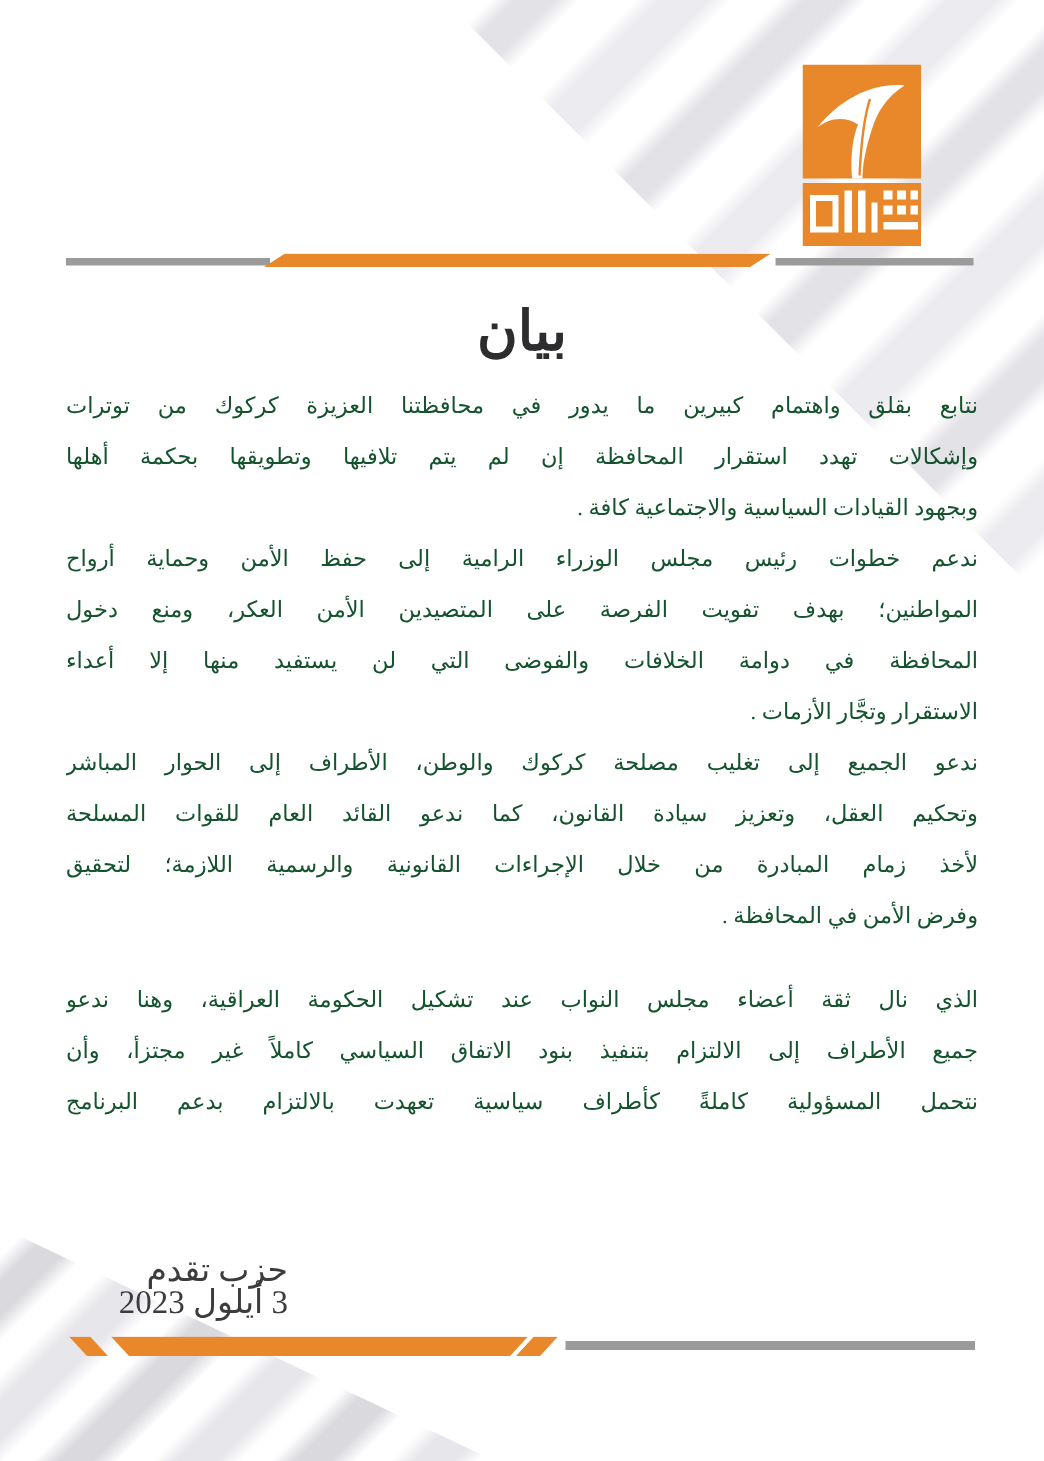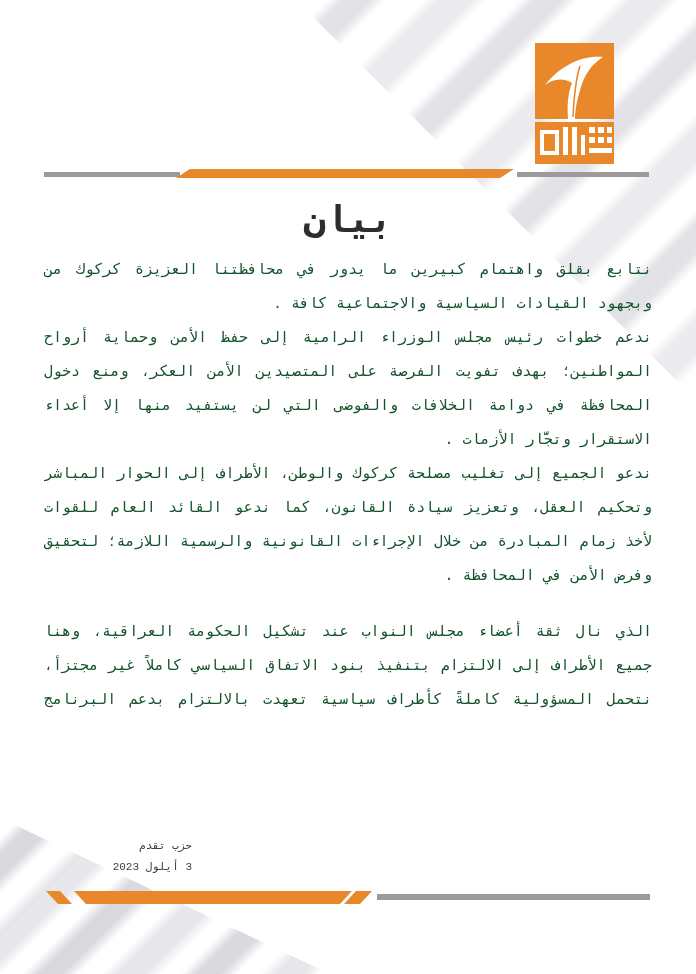--- a/index.html
+++ b/index.html
@@ -2,21 +2,21 @@
 <html lang="ar"><head>
 <meta charset="utf-8">
 <style>
   html,body{margin:0;padding:0;background:#cfcfcf;}
   .page{
     position:relative;
     width:696px;height:974px;
     margin:0 auto;
     background:#ffffff;
     overflow:hidden;
-    font-family:Liberation Mono, monospace;
+    font-family:Liberation Serif, serif;
   }
   
   .stripes{position:absolute;pointer-events:none;}
   .stripes-top{
     top:0;right:0;width:400px;height:400px;
     clip-path:polygon(0 0,100% 0,100% 100%);
     background:repeating-linear-gradient(135deg,
       rgba(255,255,255,0) 0px,
       rgba(255,255,255,0) 22px,
       rgba(221,221,227,0.85) 34px,
@@ -53,21 +53,21 @@
     text-align:center;font-size:37px;line-height:46px;font-weight:bold;color:#2d2c2e;direction:rtl;}
   
   .body-text{position:absolute;top:254px;right:44px;width:608px;direction:rtl;
     color:#14532d;font-size:15px;}
   .para{margin:0;}
   .para:nth-child(4){margin-top:22px;}
   .line{height:34px;line-height:34px;text-align:justify;text-align-last:justify;overflow:hidden;}
   .line.last{text-align-last:right;}
   
   .signature{position:absolute;top:836px;left:44px;width:148px;direction:rtl;
-    text-align:right;font-size:11px;line-height:21px;color:#3c3b3d;}
+    text-align:right;font-size:22px;line-height:21px;color:#3c3b3d;}
   
   .bdiv-slash-l{position:absolute;left:46px;top:891px;width:26px;height:13px;background:#E8882A;
     clip-path:polygon(0 0,14px 0,100% 100%,12px 100%);}
   .bdiv-orange{position:absolute;left:74px;top:891px;width:278px;height:13px;background:#E8882A;
     clip-path:polygon(0 0,100% 0,calc(100% - 12px) 100%,12px 100%);}
   .bdiv-slash-r{position:absolute;left:344px;top:891px;width:28px;height:13px;background:#E8882A;
     clip-path:polygon(12px 0,100% 0,calc(100% - 12px) 100%,0 100%);}
   .bdiv-gray{position:absolute;left:377px;top:894px;width:273px;height:6px;background:#9b9b9b;}
 </style>
 </head>
@@ -102,20 +102,21 @@
 
   <div class="tdiv-gray-l"></div>
   <div class="tdiv-orange"></div>
   <div class="tdiv-gray-r"></div>
 
   <h1 class="title">بيان</h1>
 
   <div class="body-text" id="body-text">
       <div class="para">
         <div class="line">نتابع بقلق واهتمام كبيرين ما يدور في محافظتنا العزيزة كركوك من توترات</div>
+        <div class="line">وإشكالات تهدد استقرار المحافظة إن لم يتم تلافيها وتطويقها بحكمة أهلها</div>
         <div class="line last">وبجهود القيادات السياسية والاجتماعية كافة .</div>
       </div>
       <div class="para">
         <div class="line">ندعم خطوات رئيس مجلس الوزراء الرامية إلى حفظ الأمن وحماية أرواح</div>
         <div class="line">المواطنين؛ بهدف تفويت الفرصة على المتصيدين الأمن العكر، ومنع دخول</div>
         <div class="line">المحافظة في دوامة الخلافات والفوضى التي لن يستفيد منها إلا أعداء</div>
         <div class="line last">الاستقرار وتجَّار الأزمات .</div>
       </div>
       <div class="para">
         <div class="line">ندعو الجميع إلى تغليب مصلحة كركوك والوطن، الأطراف إلى الحوار المباشر</div>

